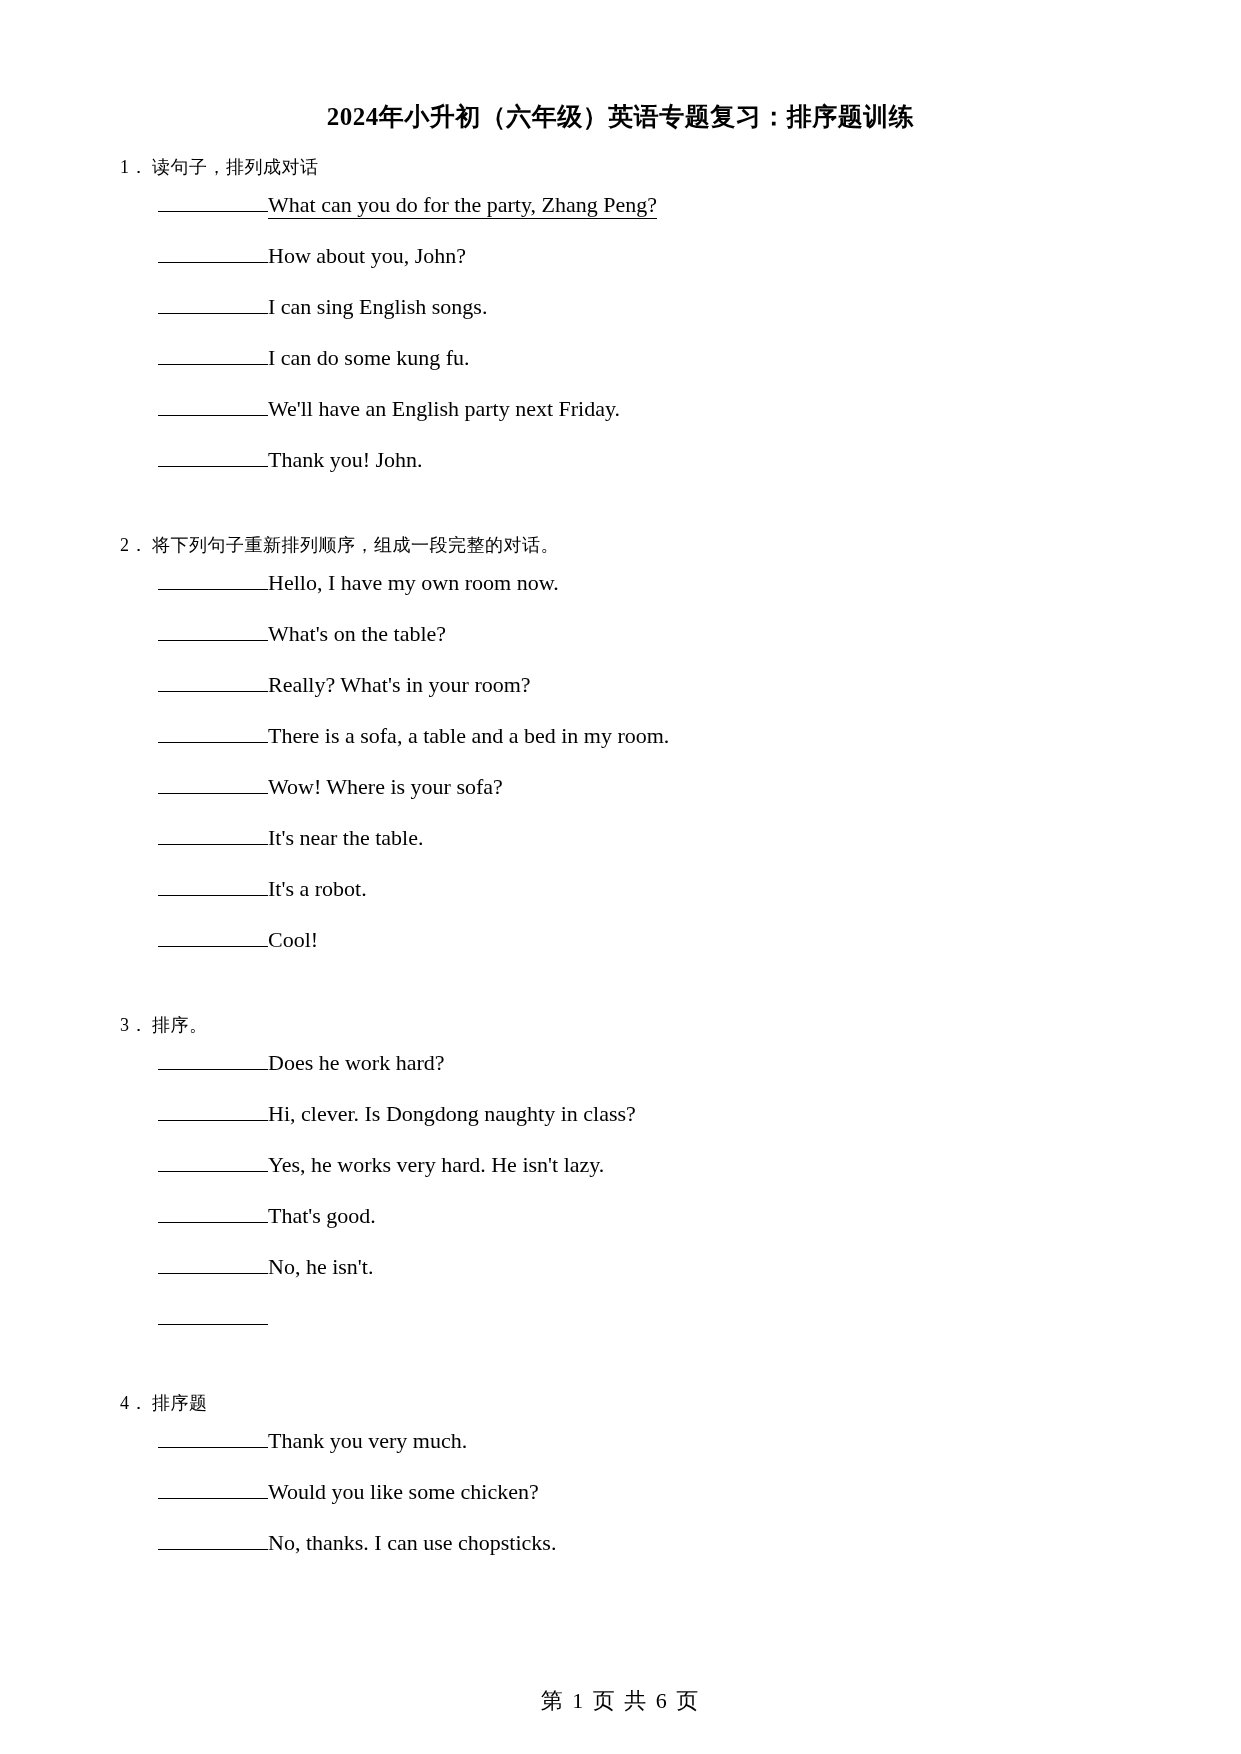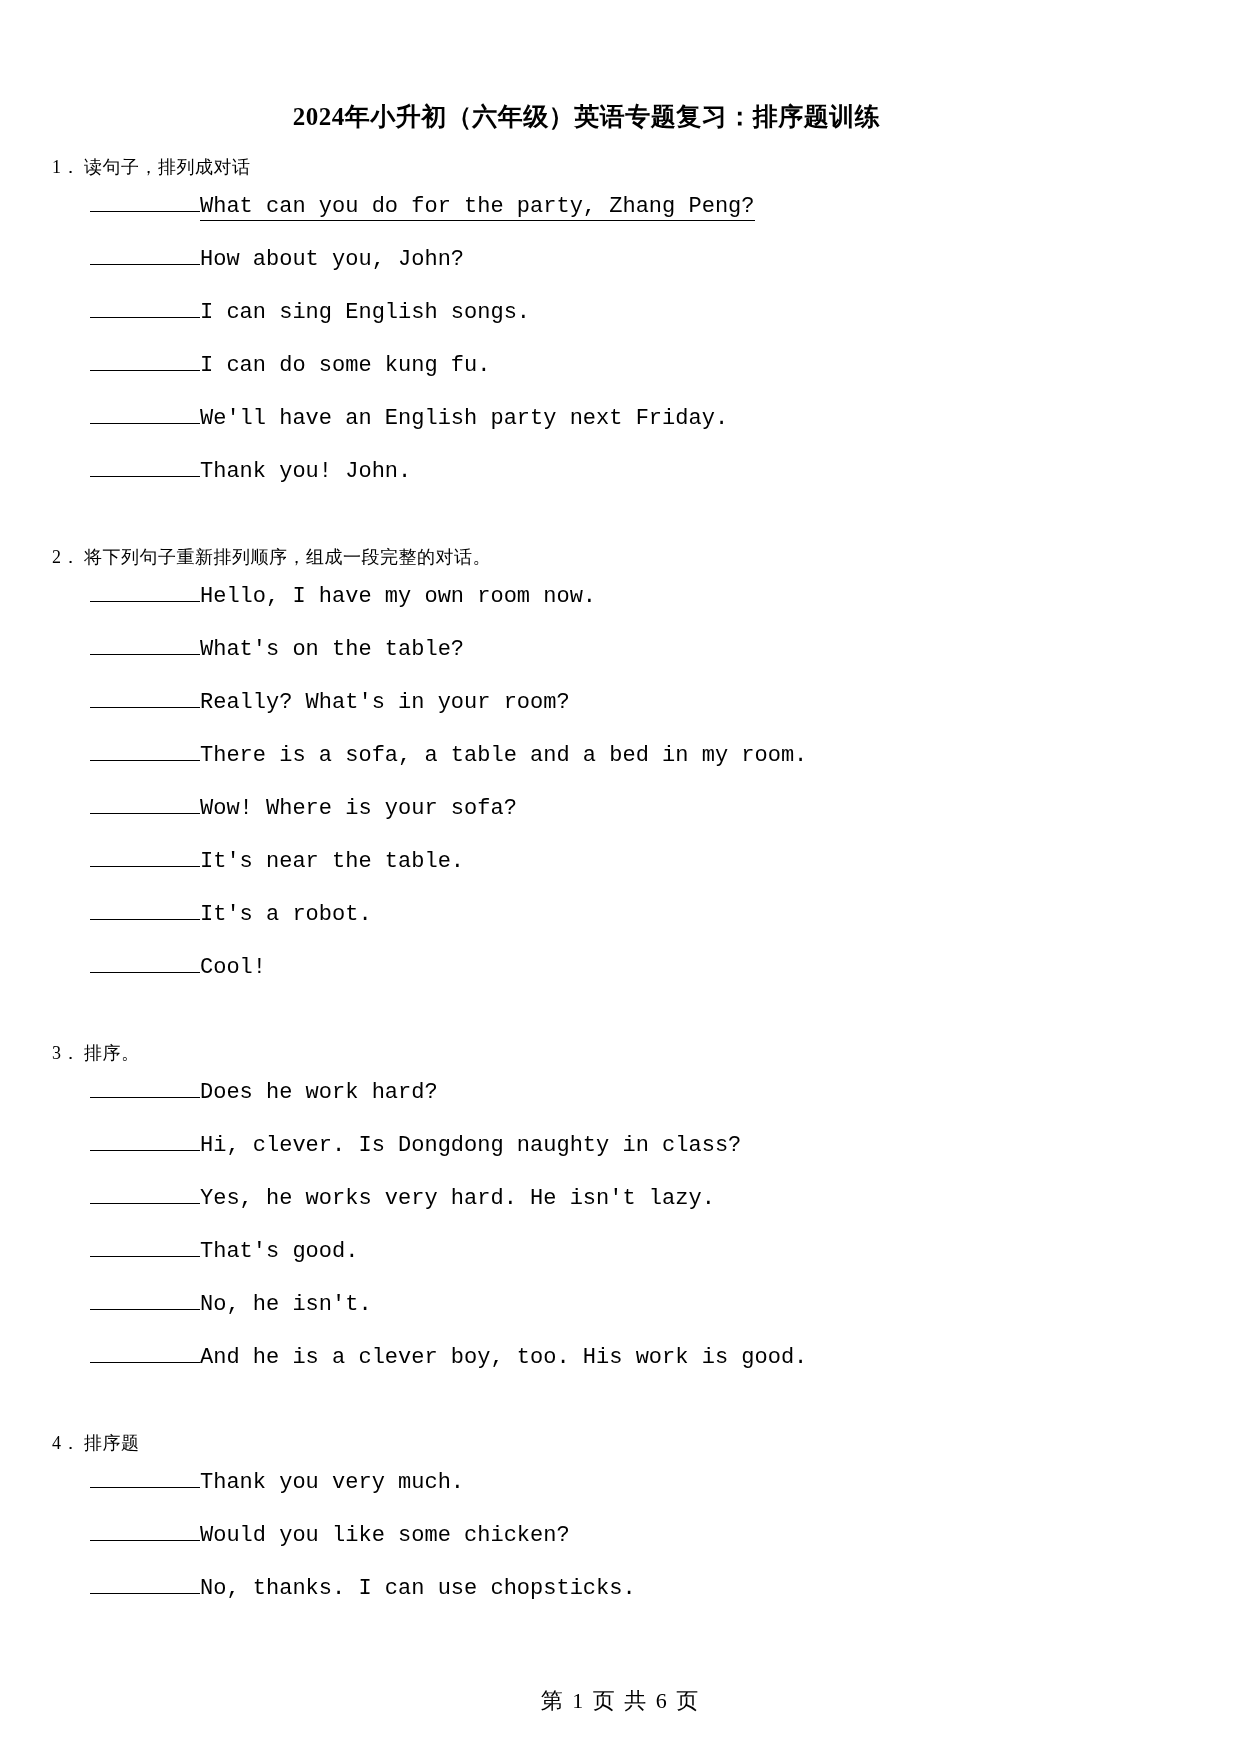--- a/index.html
+++ b/index.html
@@ -11,21 +11,21 @@
     width: 1241px;
     min-height: 1754px;
     font-family: "Liberation Serif", serif;
     color: #000000;
     position: relative;
   }
   .page {
     width: 1241px;
     min-height: 1754px;
     box-sizing: border-box;
-    padding: 90px 120px 40px 52px;
+    padding: 90px 120px 40px 120px;
     position: relative;
   }
   .doc-title {
     text-align: center;
     font-weight: bold;
     font-size: 25px;
     letter-spacing: 0.5px;
     margin: 10px 0 22px 0;
   }
   .question {
@@ -36,21 +36,20 @@
     margin: 0 0 10px 0;
     padding-left: 0px;
     letter-spacing: 0.5px;
   }
   .q-num {
     display: inline-block;
     margin-right: 4px;
   }
   .q-items {
     padding-left: 38px;
-    font-family: Liberation Mono, monospace;
   }
   .q-item {
     font-size: 22px;
     line-height: 1.0;
     margin: 0 0 24px 0;
     white-space: nowrap;
   }
   .blank {
     display: inline-block;
     width: 110px;
@@ -121,21 +120,21 @@
   <div class="question">
     <div class="q-head">
       <span class="q-num">3．</span><span>排序。</span>
     </div>
     <div class="q-items">
       <div class="q-item"><span class="blank"></span><span class="sent">Does he work hard?</span></div>
       <div class="q-item"><span class="blank"></span><span class="sent">Hi, clever. Is Dongdong naughty in class?</span></div>
       <div class="q-item"><span class="blank"></span><span class="sent">Yes, he works very hard. He isn't lazy.</span></div>
       <div class="q-item"><span class="blank"></span><span class="sent">That's good.</span></div>
       <div class="q-item"><span class="blank"></span><span class="sent">No, he isn't.</span></div>
-      <div class="q-item"><span class="blank"></span><span class="sent">And he is a clever boy, too. His work is good.</span></div>
+      <div class="q-item"><span class="blank"></span></div>
     </div>
   </div>
 
   <div class="gap"></div>
 
   <div class="question">
     <div class="q-head">
       <span class="q-num">4．</span><span>排序题</span>
     </div>
     <div class="q-items">

